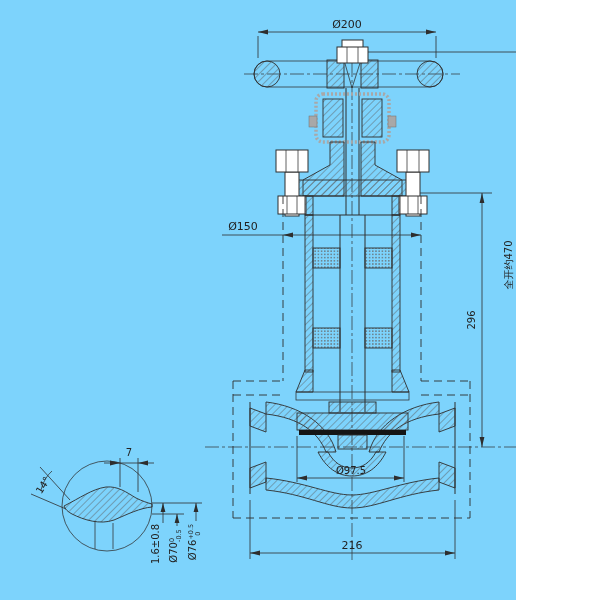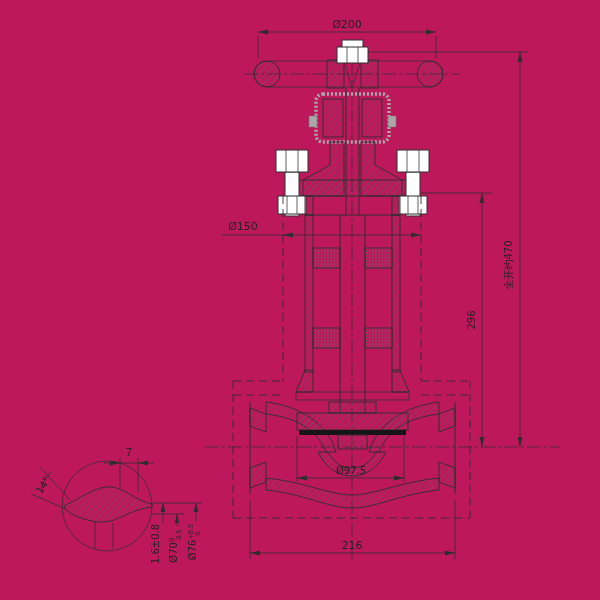--- a/index.html
+++ b/index.html
@@ -1,16 +1,16 @@
 <!DOCTYPE html>
 <html><head>
 <meta charset="utf-8">
 <style>
   html,body{margin:0;padding:0;background:#ffffff;}
-  .stage{width:600px;height:600px;background:#be185d;position:relative;overflow:hidden;}
+  .stage{width:516px;height:600px;background:#7dd3fc;position:relative;overflow:hidden;}
   svg{display:block;}
   text{font-family:"DejaVu Sans",sans-serif;font-size:11px;fill:#222;}
   .t-sm{font-size:10px;}
   .tol{font-size:6.5px;}
   .ln{stroke:#2e2e2e;stroke-width:1;fill:none;}
   .thin{stroke:#2e2e2e;stroke-width:0.75;fill:none;}
   .dim{stroke:#2e2e2e;stroke-width:0.8;fill:none;}
   .cl{stroke:#2e2e2e;stroke-width:0.7;stroke-dasharray:14 3 3 3;fill:none;}
   .hid{stroke:#2e2e2e;stroke-width:0.9;stroke-dasharray:8 5;fill:none;}
   .hf{fill:url(#hatch);stroke:#2e2e2e;stroke-width:0.9;}

